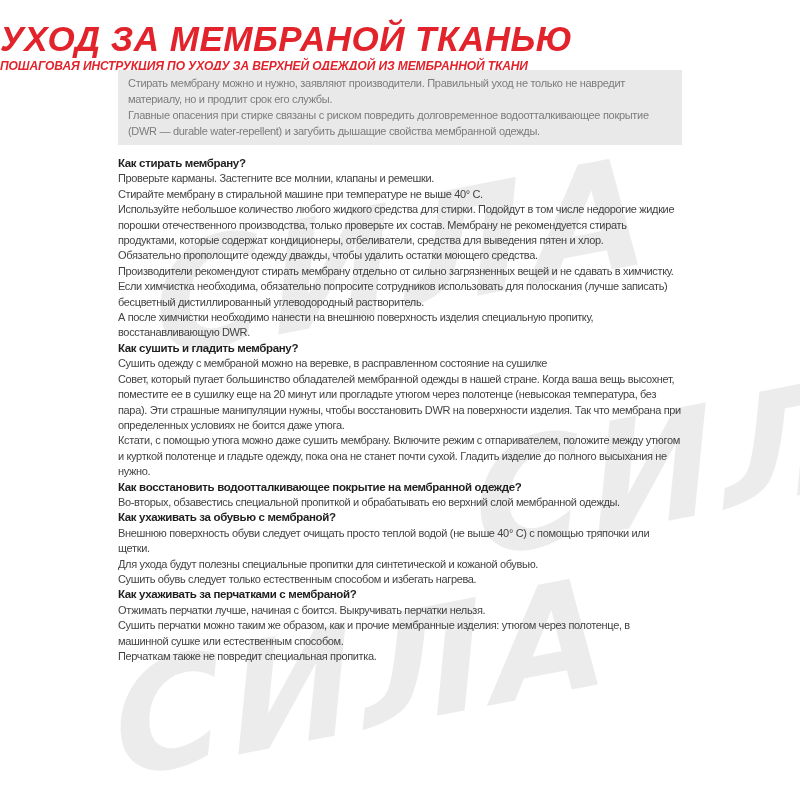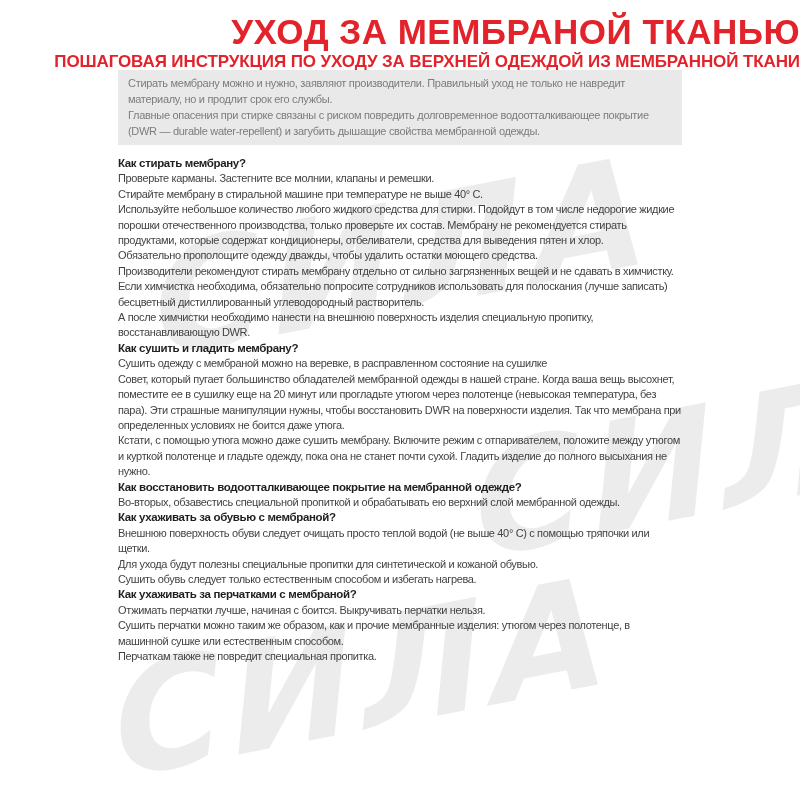--- a/index.html
+++ b/index.html
@@ -27,30 +27,30 @@
     letter-spacing: 8px;
     color: rgba(0,0,0,0.075);
     transform: rotate(-11deg) skewX(-6deg);
     white-space: nowrap;
     user-select: none;
   }
   .wm1 { left: 150px; top: 170px; }
   .wm2 { left: 470px; top: 370px; }
   .wm3 { left: 110px; top: 590px; }
   
-  .header { position: relative; z-index: 1; text-align: right; padding-top: 14px; }
+  .header { position: relative; z-index: 1; text-align: left; padding-top: 21px; font-style: italic; }
   .title {
     font-size: 35px;
     font-weight: bold;
     letter-spacing: 0.5px;
     line-height: 1.05;
     margin: 0;
   }
   .subtitle {
-    font-size: 17px;
+    font-size: 12px;
     font-weight: bold;
     letter-spacing: -0.1px;
     margin-top: 1px;
   }
   
   .content {
     position: absolute;
     z-index: 1;
     left: 118px;
     top: 70px;

